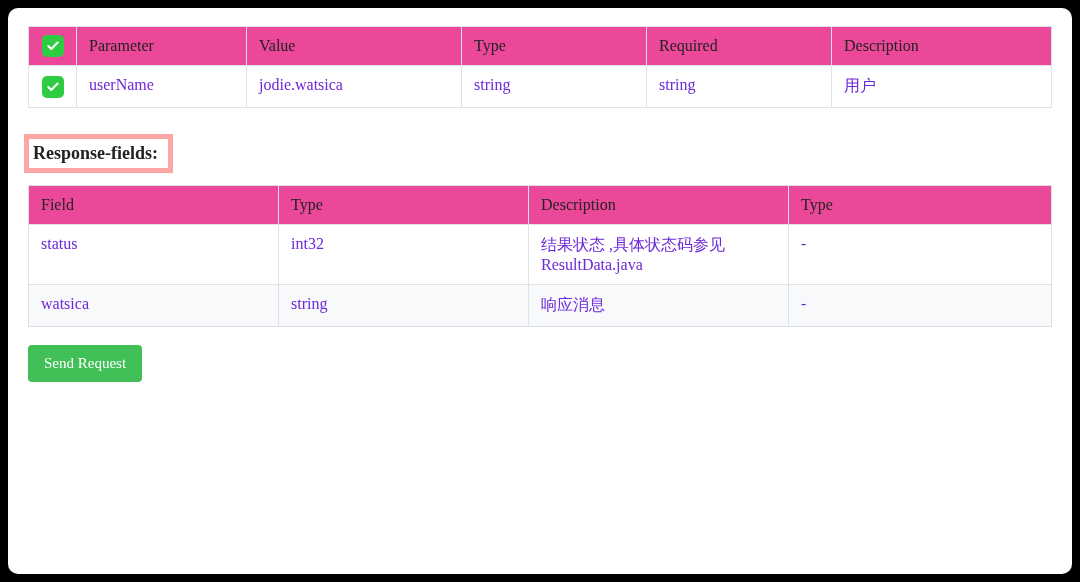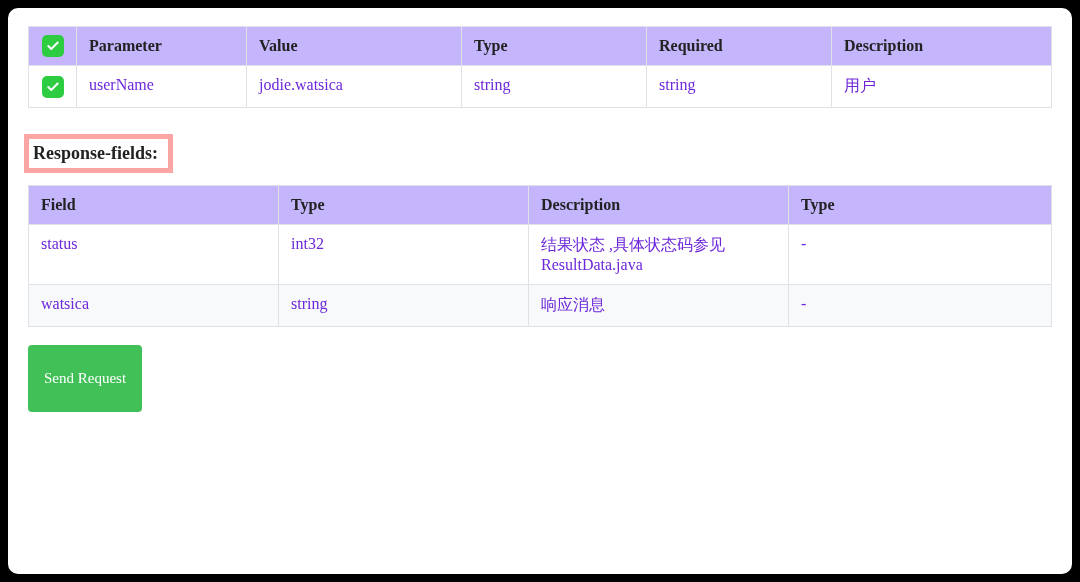--- a/index.html
+++ b/index.html
@@ -42,22 +42,22 @@
   }
   th, td {
     border: 1px solid #dee2e6;
     padding: 10px 12px;
     text-align: left;
     vertical-align: top;
     font-size: 16px;
     color: #6d28d9;
   }
   th {
-    background: #c4b5fd;
-    font-weight: bold;
+    background: #ec4899;
+    font-weight: normal;
     color: #222;
   }
   tr.row-alt td { background: #f8f9fa; }
   .check-cell {
     width: 48px;
     text-align: center;
     vertical-align: middle;
     padding: 8px;
   }
   .check {
@@ -69,21 +69,21 @@
     border-radius: 5px;
     background: #2ecc40;
     color: #fff;
   }
   .check svg { width: 14px; height: 14px; display: block; }
   .send-btn {
     background: #40c057;
     color: #fff;
     border: none;
     border-radius: 4px;
-    padding: 25px 16px;
+    padding: 10px 16px;
     font-size: 15px;
     font-family: inherit;
     cursor: pointer;
   }
 </style>
 </head>
 <body>
 
 <div class="card">
 

